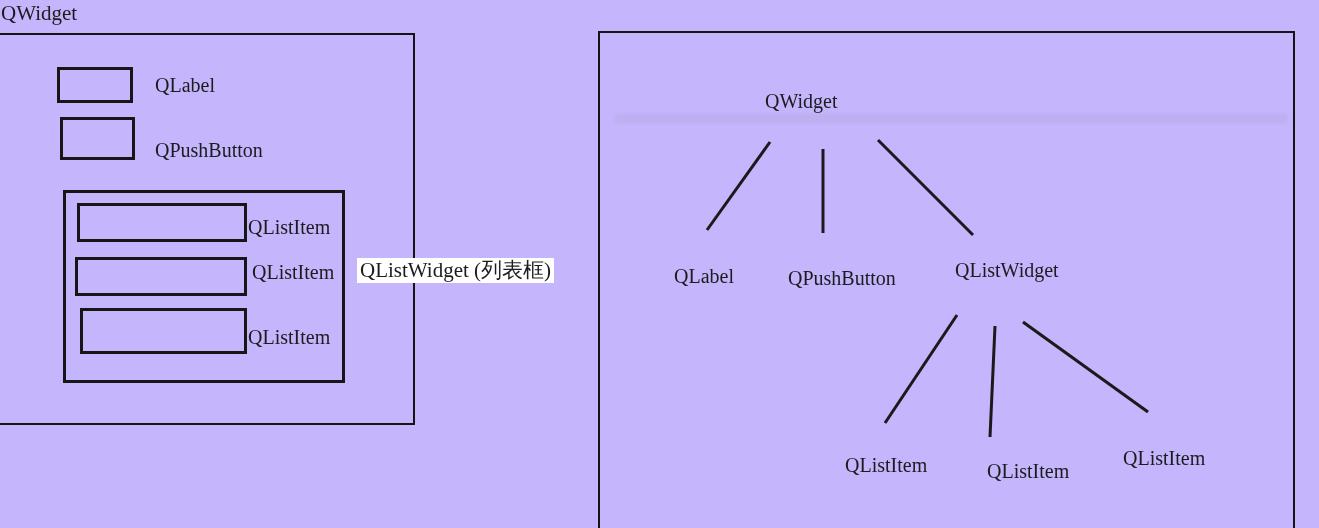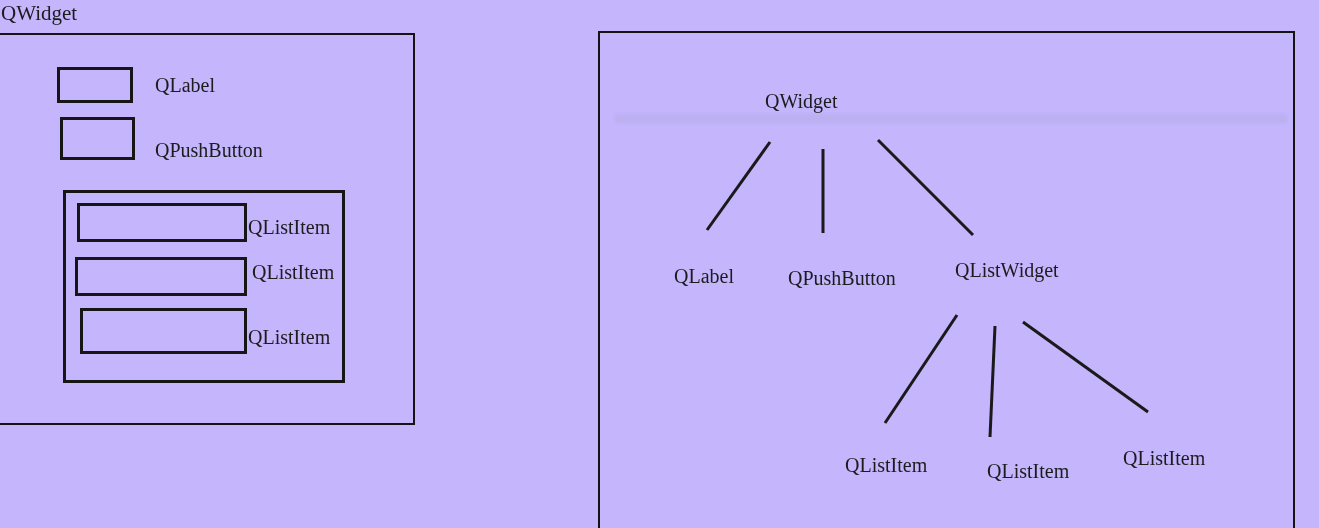--- a/index.html
+++ b/index.html
@@ -75,20 +75,21 @@
   <div class="box" style="left:63px; top:190px; width:282px; height:193px;"></div>
 
   <div class="box" style="left:77px; top:203px; width:170px; height:39px;"></div>
   <div class="box" style="left:75px; top:257px; width:172px; height:39px;"></div>
   <div class="box" style="left:80px; top:308px; width:167px; height:46px;"></div>
 
   <div class="txt" style="left:248px; top:217px;">QListItem</div>
   <div class="txt" style="left:252px; top:262px;">QListItem</div>
   <div class="txt" style="left:248px; top:327px;">QListItem</div>
 
+  <div class="txt" style="left:357px; top:258px; font-size:21px; background:#ffffff; padding:2px 3px;">QListWidget (列表框)</div>
 
   <div class="thinbox" style="left:598px; top:31px; width:697px; height:530px;"></div>
 
   <div class="smudge"></div>
 
   <svg class="edges" viewBox="0 0 1319 528">
     <line x1="770" y1="142" x2="707" y2="230"></line>
     <line x1="823" y1="149" x2="823" y2="233"></line>
     <line x1="878" y1="140" x2="973" y2="235"></line>
     <line x1="957" y1="315" x2="885" y2="423"></line>

